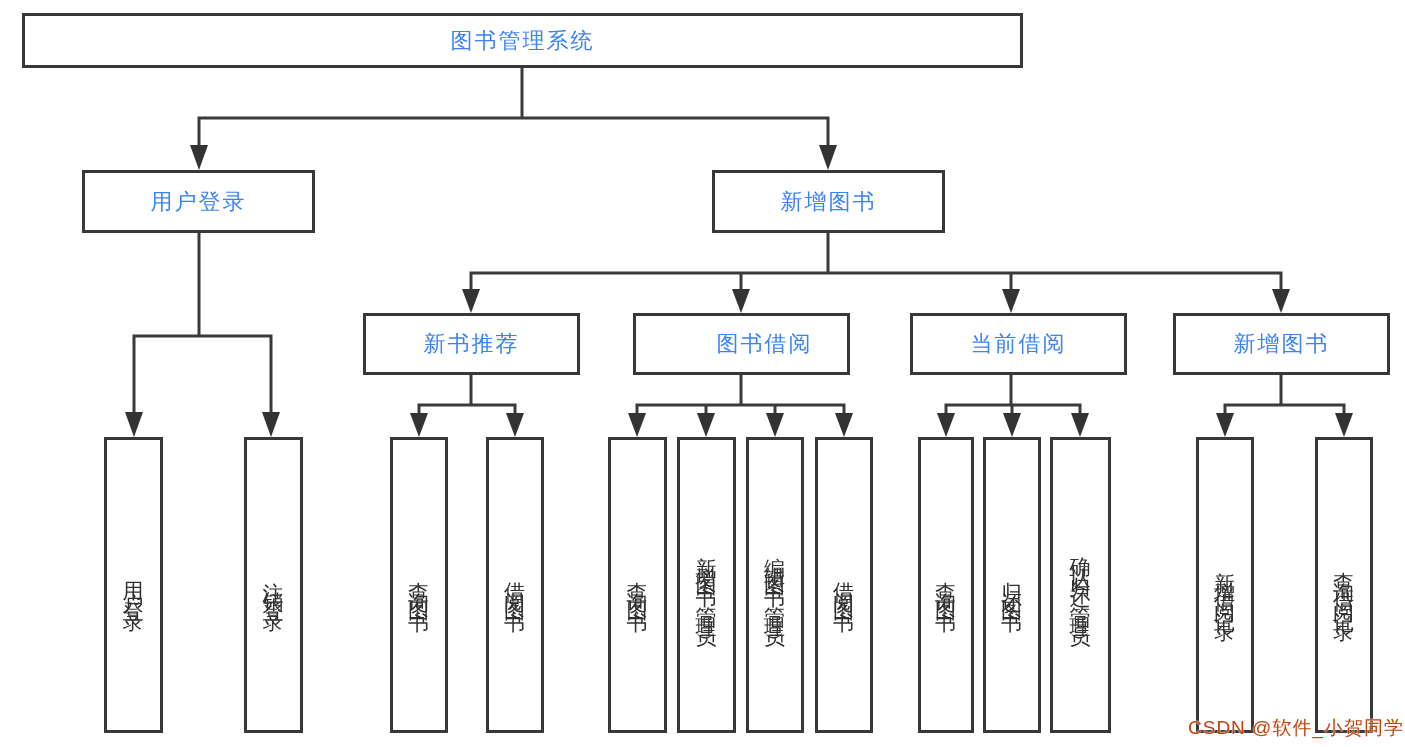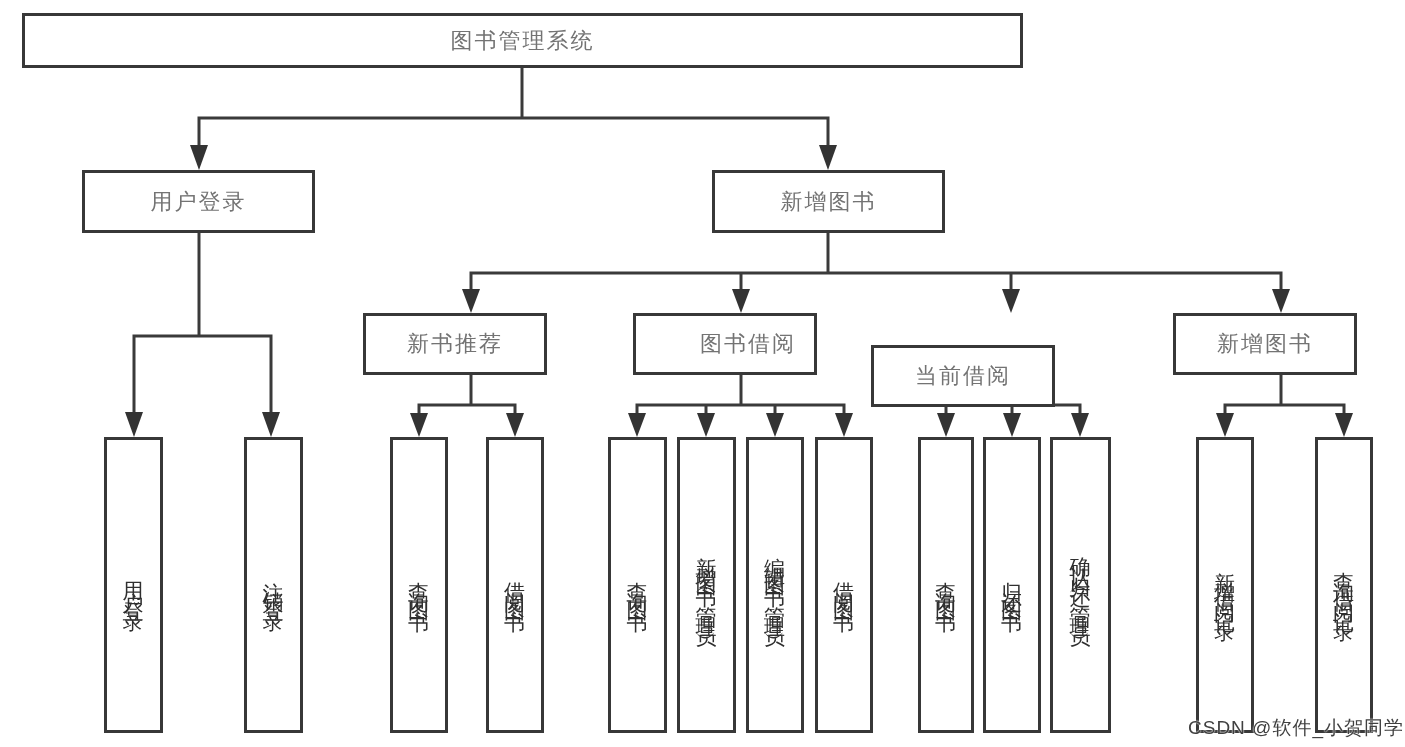--- a/index.html
+++ b/index.html
@@ -10,34 +10,34 @@
     color:#2f2f2f;
   }
   svg.connectors{position:absolute;left:0;top:0;width:1405px;height:747px;}
   svg.connectors path{stroke:#3a3a3a;stroke-width:3;fill:none;stroke-linejoin:miter;}
   svg.connectors polygon{fill:#333333;stroke:none;}
   .box{
     position:absolute;background:#ffffff;border:3px solid #383838;
     display:flex;align-items:center;justify-content:center;box-sizing:border-box;
   }
   .box .lbl{
-    font-size:22px;letter-spacing:2px;color:#737373;white-space:nowrap;
+    font-size:22px;letter-spacing:2px;color:#3b82f6;white-space:nowrap;
   }
   .root{left:22px;top:13px;width:1001px;height:55px;}
   .lvl2{top:170px;width:233px;height:63px;}
-  .lvl3{top:313px;width:184px;height:62px;}
+  .lvl3{top:313px;width:217px;height:62px;}
   .leaf{top:437px;height:296px;}
   .leaf .vlbl{
     writing-mode:vertical-rl;text-orientation:mixed;
     font-size:21px;line-height:1;letter-spacing:10px;
     color:#2f2f2f;white-space:nowrap;
   }
   .watermark{
     position:absolute;left:1188px;top:715px;
-    font-size:19px;letter-spacing:1px;color:#404040;
+    font-size:19px;letter-spacing:1px;color:#c2410c;
     text-shadow:0 0 2px #ffffff,0 0 1px #ffffff;
     white-space:nowrap;z-index:5;
   }
 </style>
 </head>
 <body>
 
 <div class="stage">
 
   <svg class="connectors" viewBox="0 0 1405 747">
@@ -105,21 +105,21 @@
   <div class="box lvl2" style="left:712px;">
     <span class="lbl">新增图书</span>
   </div>
 
   <div class="box lvl3" style="left:363px;">
     <span class="lbl">新书推荐</span>
   </div>
   <div class="box lvl3" style="left:633px;padding-left:46px;">
     <span class="lbl">图书借阅</span>
   </div>
-  <div class="box lvl3" style="left:871px;margin-top:32px;">
+  <div class="box lvl3" style="left:910px;">
     <span class="lbl">当前借阅</span>
   </div>
   <div class="box lvl3" style="left:1173px;">
     <span class="lbl">新增图书</span>
   </div>
 
   <div class="box leaf" style="left:104px;width:59px;">
     <span class="vlbl">用户登录</span>
   </div>
   <div class="box leaf" style="left:244px;width:59px;">

